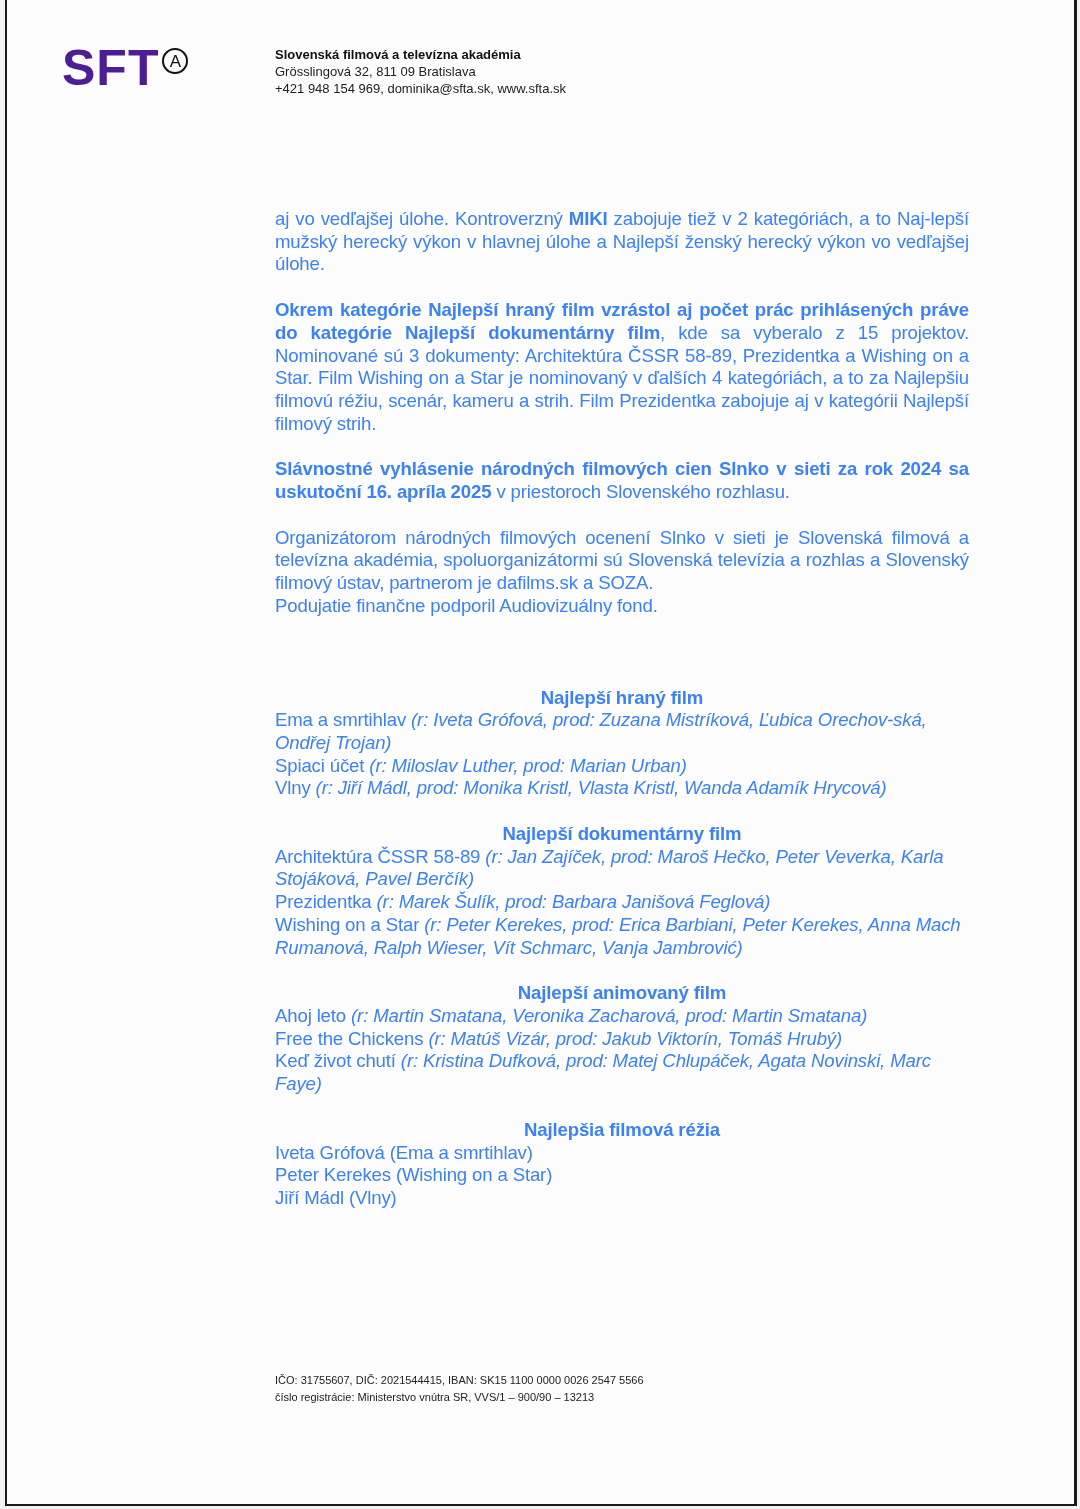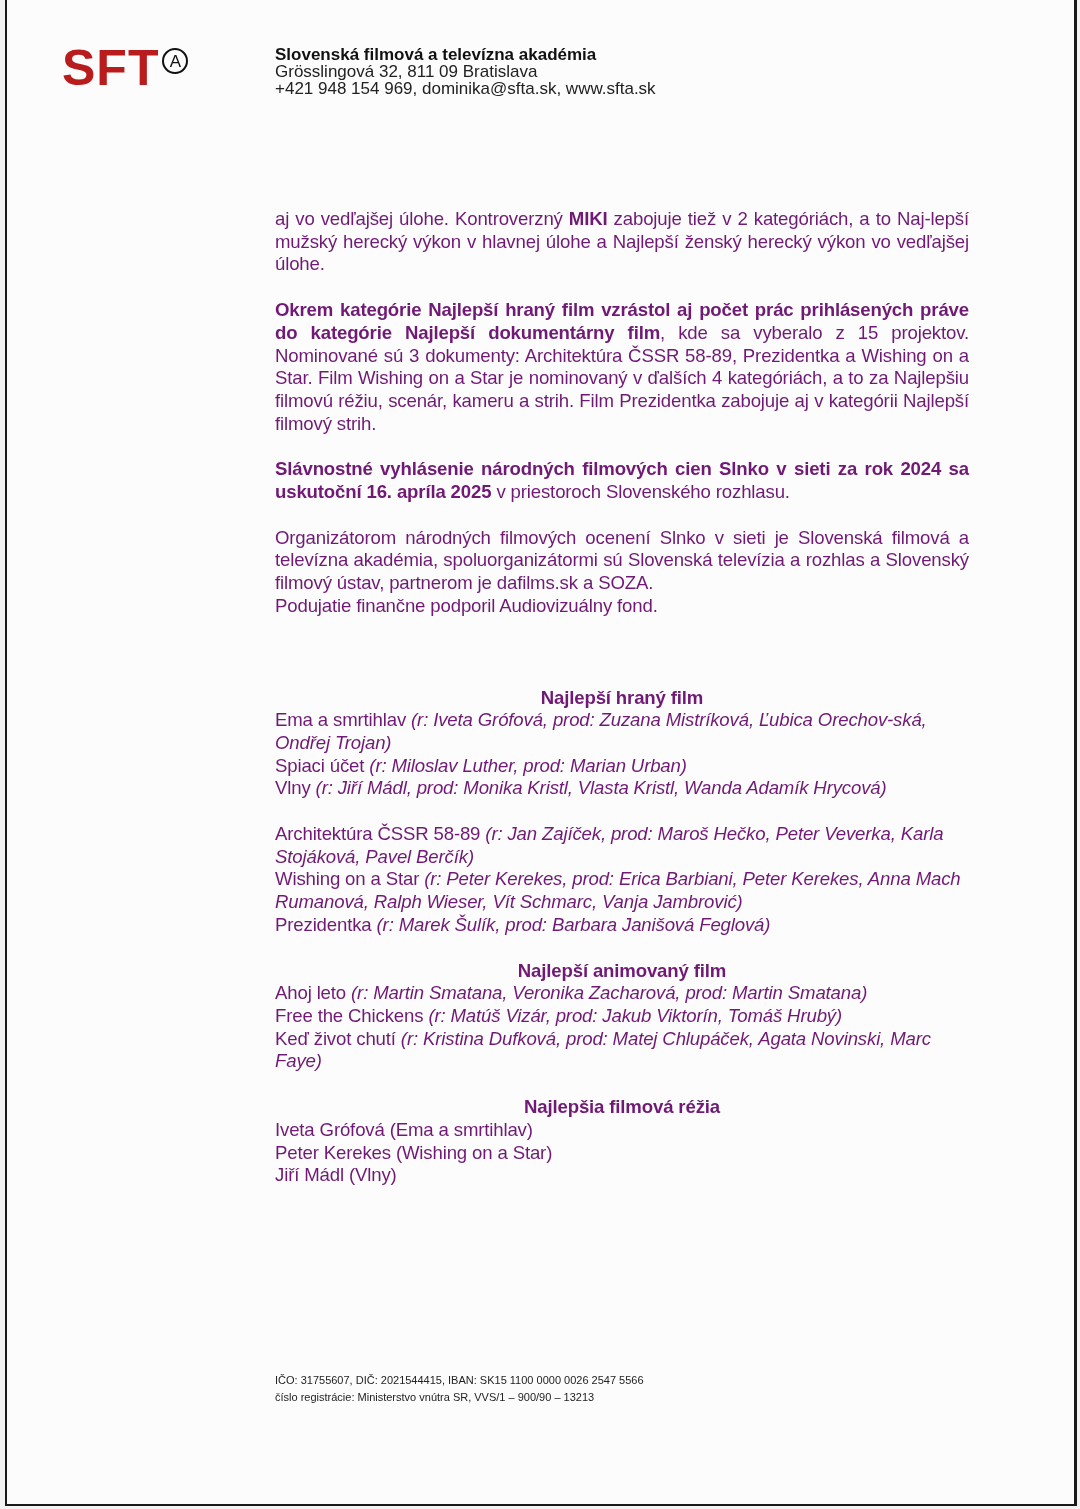--- a/index.html
+++ b/index.html
@@ -25,48 +25,48 @@
       left: 55px; top: 44px;
       height: 52px;
       display: flex; align-items: flex-start;
     }
     .logo-text {
       font-family: "Liberation Sans", sans-serif;
       font-weight: 700;
       font-size: 50px;
       line-height: 52px;
       letter-spacing: 1px;
-      color: #b91c1c;
+      color: #4c1d95;
     }
     .logo-circle {
       display: inline-flex; align-items: center; justify-content: center;
       width: 26px; height: 26px;
       border: 2.5px solid #111;
       border-radius: 50%;
       font-size: 17px; font-weight: 400;
       margin-left: 3px; margin-top: 6px;
       box-sizing: border-box;
       line-height: 1;
     }
     .org {
       position: absolute;
       left: 268px; top: 48px;
-      font-size: 17px;
+      font-size: 13px;
       line-height: 17px;
       color: #222;
     }
     .org .name { font-weight: 700; color: #111; }
     .content {
       position: absolute;
       left: 268px; top: 210px;
       width: 694px;
       font-family: "Liberation Sans", sans-serif;
       font-size: 18.6px;
       line-height: 22.7px;
-      color: #701a75;
+      color: #3b82f6;
       letter-spacing: -0.15px;
     }
     .content p { margin: 0; }
     .justify { text-align: justify; text-align-last: left; }
     .gap { height: 23px; }
     .gap2 { height: 46px; }
     b { font-weight: 700; }
     .cat-title { font-weight: 700; text-align: center; }
     .credits { font-style: italic; }
     .footer {
@@ -107,23 +107,24 @@
 
     <div id="categories">
         <div>
           <div class="cat-title">Najlepší hraný film</div>
           <div><span>Ema a smrtihlav</span> <span class="credits">(r: Iveta Grófová, prod: Zuzana Mistríková, Ľubica Orechov-ská, Ondřej Trojan)</span></div>
           <div><span>Spiaci účet</span> <span class="credits">(r: Miloslav Luther, prod: Marian Urban)</span></div>
           <div><span>Vlny</span> <span class="credits">(r: Jiří Mádl, prod: Monika Kristl, Vlasta Kristl, Wanda Adamík Hrycová)</span></div>
         </div>
         <div class="gap"></div>
         <div>
+          <div class="cat-title">Najlepší dokumentárny film</div>
           <div><span>Architektúra ČSSR 58-89</span> <span class="credits">(r: Jan Zajíček, prod: Maroš Hečko, Peter Veverka, Karla Stojáková, Pavel Berčík)</span></div>
+          <div><span>Prezidentka</span> <span class="credits">(r: Marek Šulík, prod: Barbara Janišová Feglová)</span></div>
           <div><span>Wishing on a Star</span> <span class="credits">(r: Peter Kerekes, prod: Erica Barbiani, Peter Kerekes, Anna Mach Rumanová, Ralph Wieser, Vít Schmarc, Vanja Jambrović)</span></div>
-          <div><span>Prezidentka</span> <span class="credits">(r: Marek Šulík, prod: Barbara Janišová Feglová)</span></div>
         </div>
         <div class="gap"></div>
         <div>
           <div class="cat-title">Najlepší animovaný film</div>
           <div><span>Ahoj leto</span> <span class="credits">(r: Martin Smatana, Veronika Zacharová, prod: Martin Smatana)</span></div>
           <div><span>Free the Chickens</span> <span class="credits">(r: Matúš Vizár, prod: Jakub Viktorín, Tomáš Hrubý)</span></div>
           <div><span>Keď život chutí</span> <span class="credits">(r: Kristina Dufková, prod: Matej Chlupáček, Agata Novinski, Marc Faye)</span></div>
         </div>
         <div class="gap"></div>
         <div>

